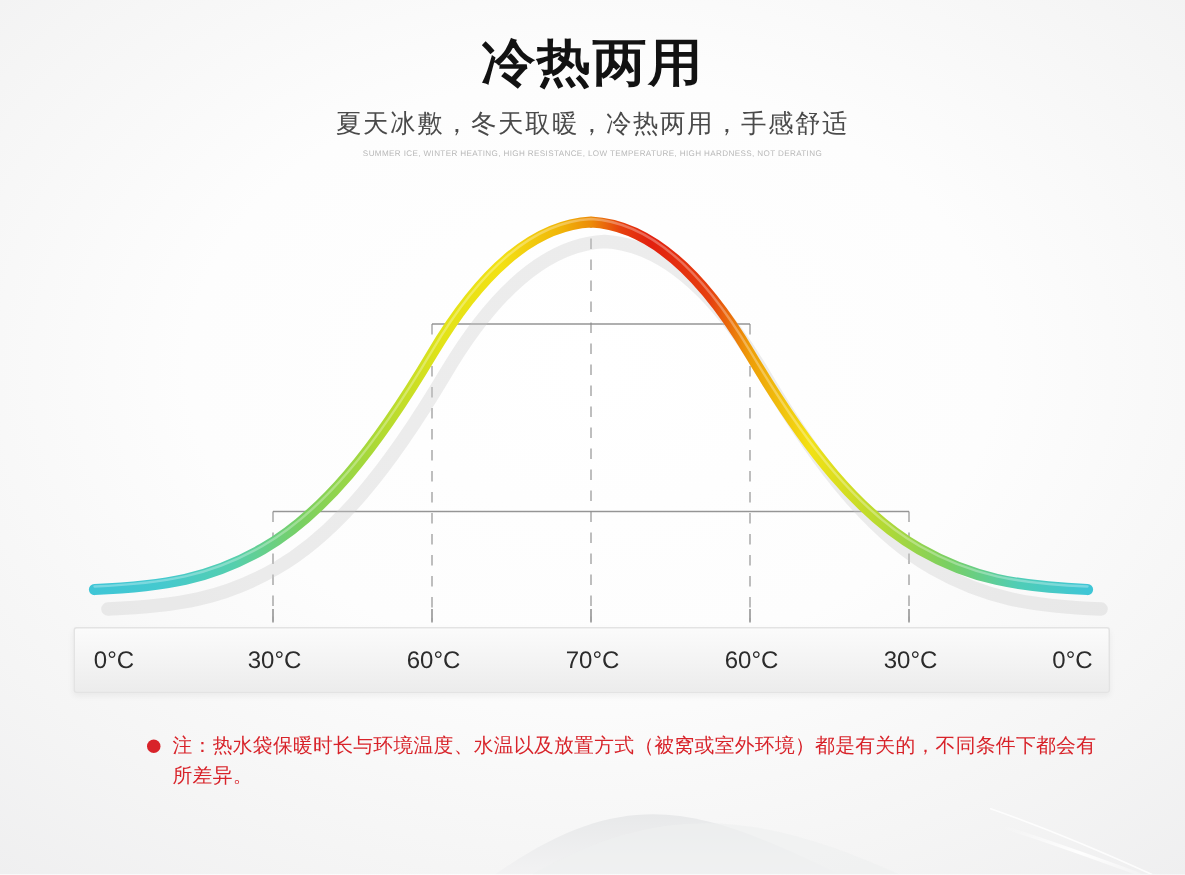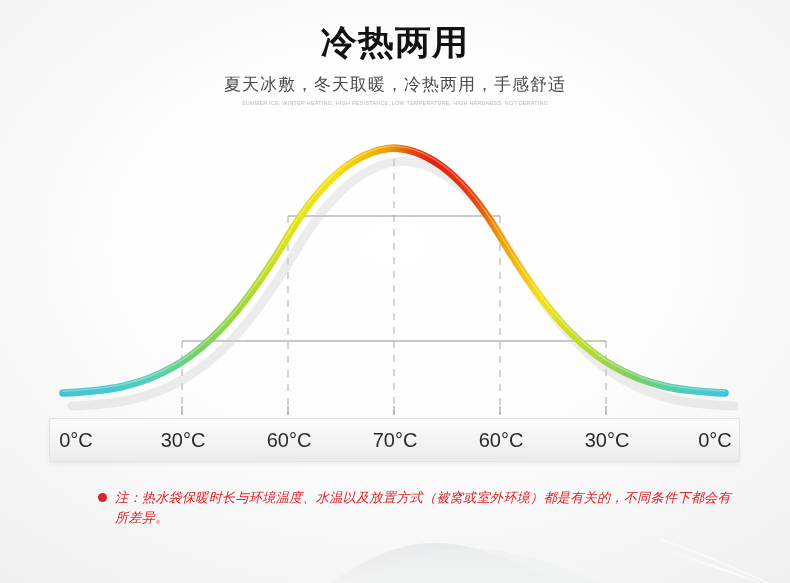--- a/index.html
+++ b/index.html
@@ -46,21 +46,21 @@
     font-size: 34px;
     line-height: 40px;
     font-weight: 900;
     color: #121212;
     letter-spacing: 1px;
     margin: 0;
     transform: scaleX(1.06);
   }
   .sub-title {
     margin: 12px 0 0 0;
-    font-family: Liberation Serif, serif;
+    font-family: Liberation Mono, monospace;
     font-size: 17px;
     line-height: 22px;
     color: #4a4a4a;
     letter-spacing: 1px;
     font-weight: 400;
   }
   .sub-title-en {
     margin: 3px 0 0 0;
     font-family: "Liberation Sans", sans-serif;
     font-size: 5.4px;
@@ -95,21 +95,21 @@
     border: 1px solid #e3e3e3;
     border-radius: 2px;
     background: linear-gradient(180deg, #fbfbfb 0%, #f3f3f3 55%, #ececec 100%);
     box-shadow: 0 2px 4px rgba(0,0,0,0.055);
     box-sizing: border-box;
   }
   .axis-tick-label {
     position: absolute;
     top: 12px;
     font-family: "Liberation Sans", "DejaVu Sans", sans-serif;
-    font-size: 20px;
+    font-size: 16px;
     line-height: 19px;
     color: #2b2b2b;
     transform: translateX(-50%);
     white-space: nowrap;
   }
 
   
   .footnote {
     position: absolute;
     left: 98px;
@@ -126,21 +126,20 @@
     margin-top: 5px;
     margin-right: 8px;
     flex: 0 0 auto;
   }
   .footnote-text {
     font-family: "DejaVu Sans", "Liberation Sans", sans-serif;
     font-size: 13.2px;
     line-height: 20px;
     color: #d8232a;
     letter-spacing: 0.2px;
-    font-style: italic;
   }
 </style>
 </head>
 <body>
 
 <div id="stage">
 
   <svg class="bg-svg" viewBox="0 0 790 583" xmlns="http://www.w3.org/2000/svg">
     <defs>
       <linearGradient id="hillGrad" x1="0" y1="0" x2="0" y2="1">

